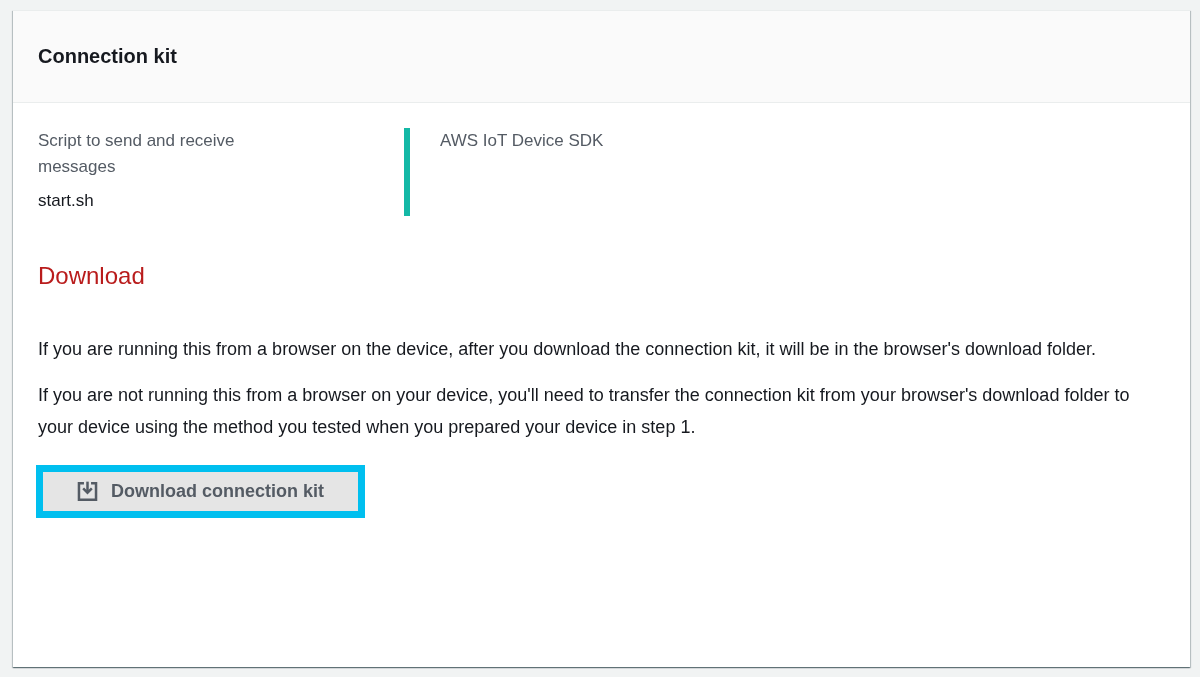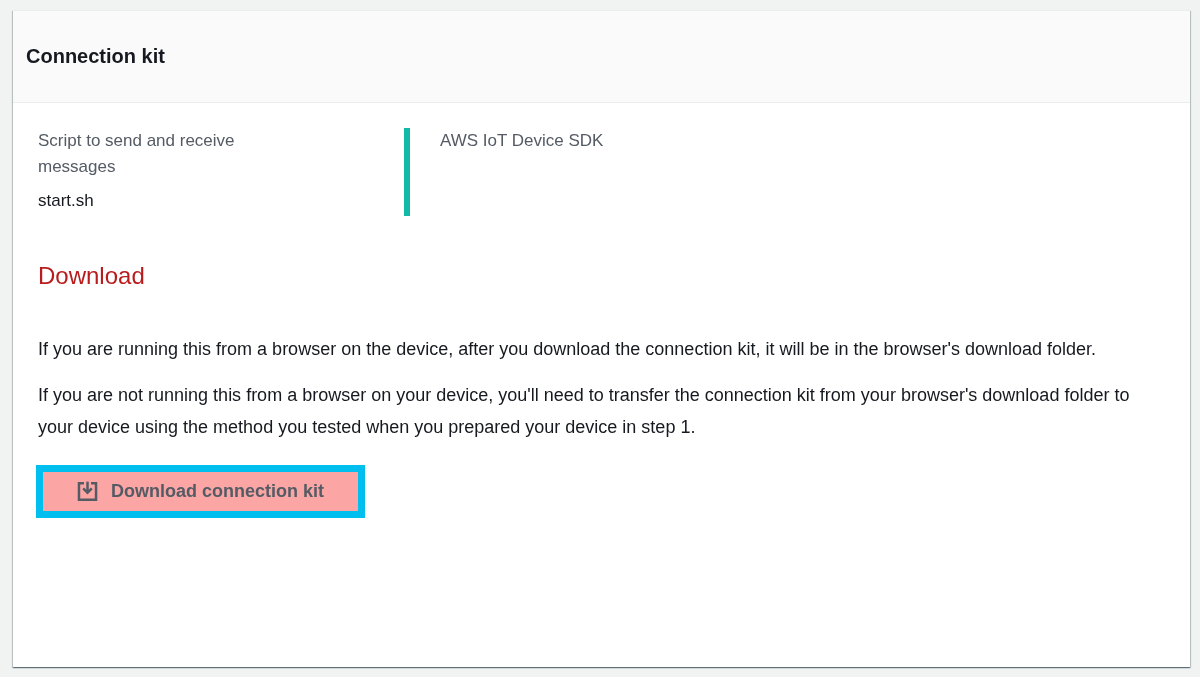--- a/index.html
+++ b/index.html
@@ -17,21 +17,21 @@
     background: #ffffff;
     box-shadow: 0 1px 1px 0 rgba(0,28,36,.4), 1px 1px 1px 0 rgba(0,28,36,.18), -1px 1px 1px 0 rgba(0,28,36,.18);
     border-top: 1px solid #eaeded;
   }
   .card-header {
     height: 92px;
     background: #fafafa;
     border-bottom: 1px solid #eaeded;
     display: flex;
     align-items: center;
-    padding: 0 13px;
+    padding: 0 25px;
   }
   .card-title {
     font-size: 20px;
     font-weight: bold;
     color: #16191f;
   }
   .card-body { padding: 25px 25px 26px 25px; }
 
   .columns { display: flex; }
   .col { padding-bottom: 2px; }
@@ -83,21 +83,21 @@
     margin-left: -2px;
     border: 7px solid #00bfef;
   }
   .download-btn {
     display: flex;
     align-items: center;
     justify-content: center;
     gap: 13px;
     height: 39px;
     padding: 0 34px;
-    background: #fca5a5;
+    background: #e5e5e5;
     border: none;
     color: #545b64;
     font-family: "Liberation Sans", "DejaVu Sans", sans-serif;
     font-size: 18px;
     font-weight: bold;
     cursor: pointer;
     white-space: nowrap;
   }
   .btn-icon { width: 21px; height: 21px; flex: none; }
 </style>

